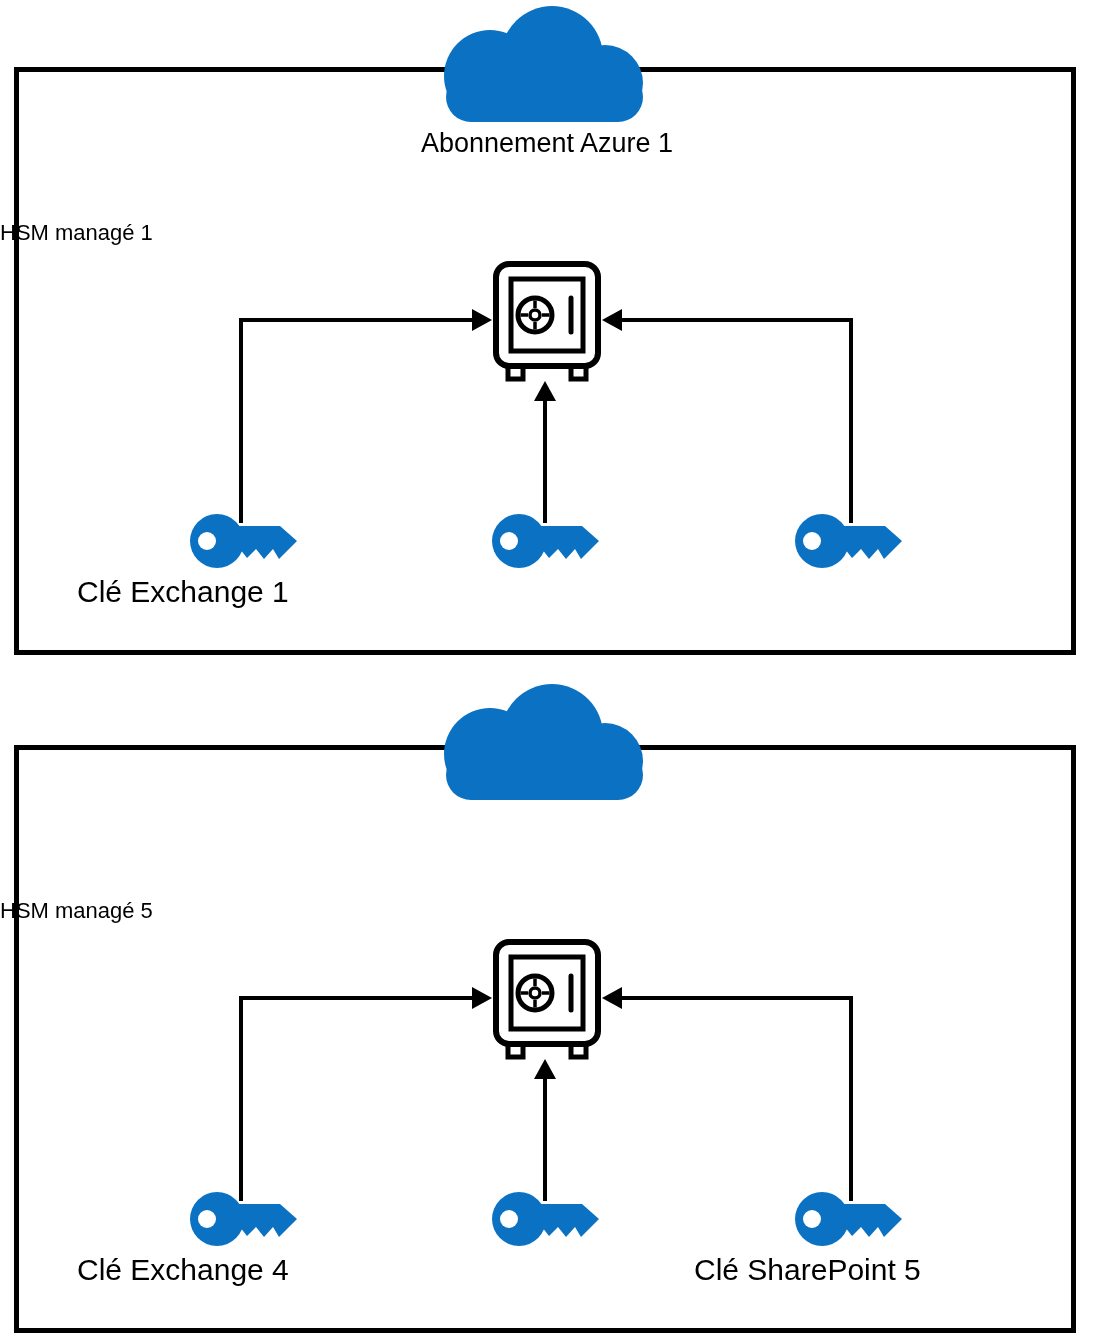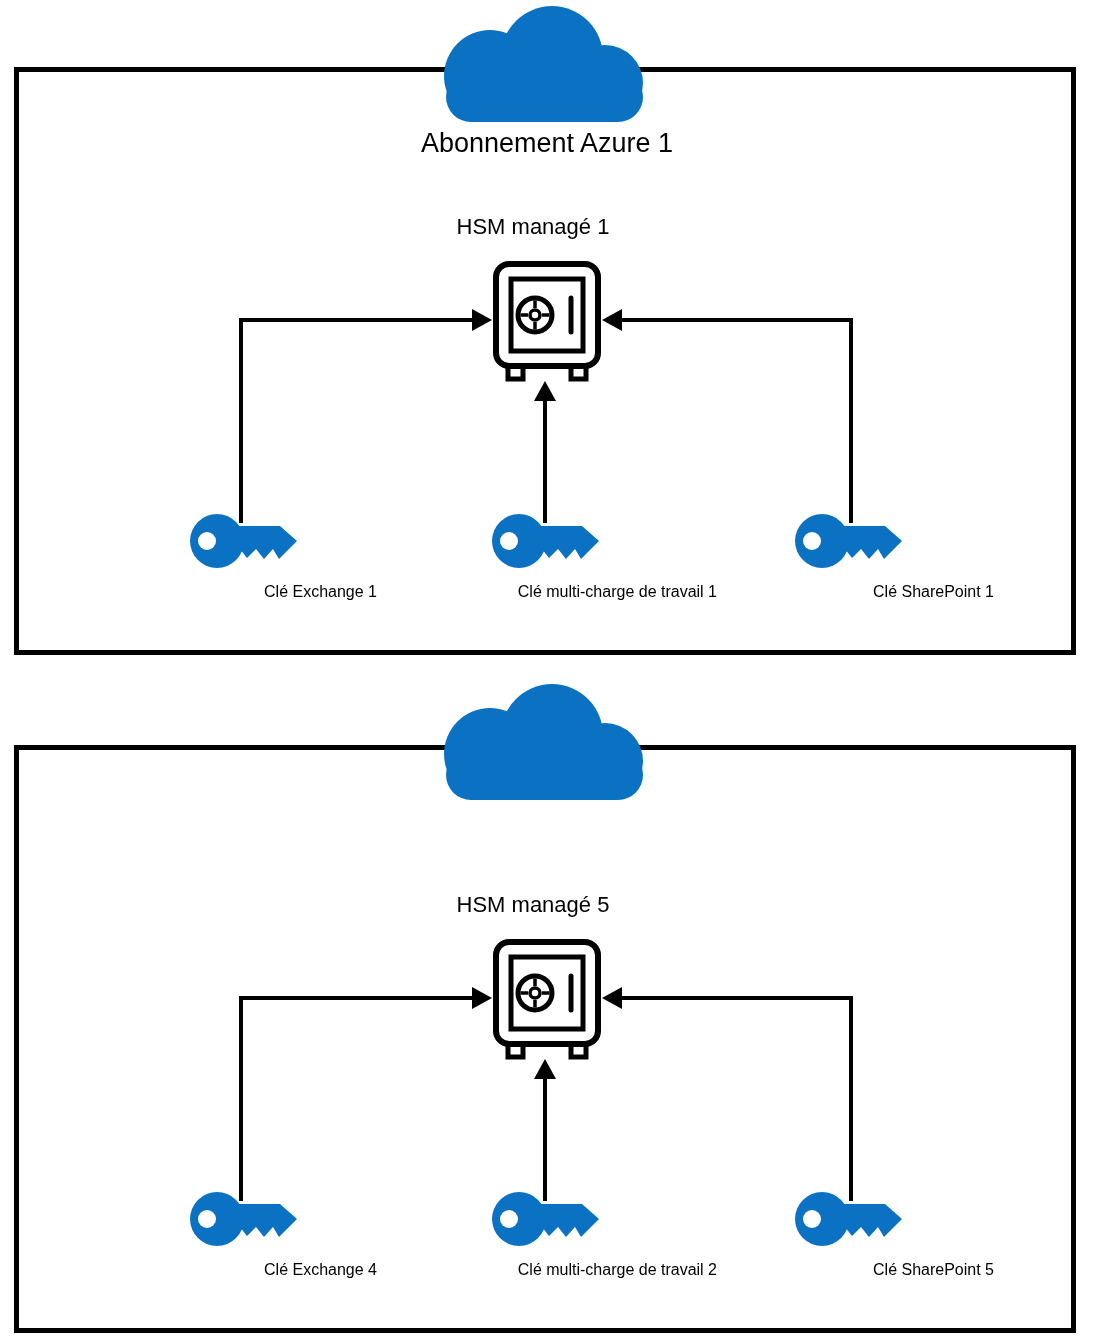--- a/index.html
+++ b/index.html
@@ -14,28 +14,28 @@
     position:absolute; left:14px; top:67px; width:1062px; height:588px;
     border:5px solid var(--line); background:transparent; z-index:0;
   }
   .cloud { position:absolute; left:434px; top:4px; width:220px; height:120px; z-index:2; }
   .blue-fill { fill:var(--accent, #0B72C3); }
   .title {
     position:absolute; left:0; top:126px; width:1094px; text-align:center;
     font-size:27px; line-height:34px; z-index:2;
   }
   .hsm-label {
-    position:absolute; left:0; top:213px; width:1066px; text-align:center;
+    position:absolute; left:0; top:219px; width:1066px; text-align:left;
     font-size:22px; line-height:28px; z-index:2;
   }
   .safe { position:absolute; left:491px; top:259px; width:112px; height:124px; z-index:2; }
   .key { position:absolute; width:112px; height:58px; z-index:2; }
   .klabel {
-    position:absolute; width:300px; text-align:right;
-    font-size:16px; line-height:28px; z-index:2;
+    position:absolute; width:300px; text-align:left;
+    font-size:30px; line-height:28px; z-index:2;
   }
   .line { position:absolute; background:var(--line); z-index:1; }
   .arrow-right {
     position:absolute; width:0; height:0; z-index:1;
     border-top:11px solid transparent; border-bottom:11px solid transparent;
     border-left:20px solid var(--line);
   }
   .arrow-left {
     position:absolute; width:0; height:0; z-index:1;
     border-top:11px solid transparent; border-bottom:11px solid transparent;
@@ -98,22 +98,20 @@
     <path class="blue-fill" d="M40,15 L90,15 L107,30 L89,48 L83,38 L74,48 L66,38 L57,47 L50,38 L50,44 L40,44 Z"></path>
     <circle cx="17" cy="30" r="9" fill="#fff"></circle>
   </svg>
   <svg class="key" style="left:795px;top:511px" viewBox="0 0 112 58" aria-hidden="true">
     <circle class="blue-fill" cx="27" cy="30" r="27"></circle>
     <path class="blue-fill" d="M40,15 L90,15 L107,30 L89,48 L83,38 L74,48 L66,38 L57,47 L50,38 L50,44 L40,44 Z"></path>
     <circle cx="17" cy="30" r="9" fill="#fff"></circle>
   </svg>
 
   <div class="klabel" style="left:77px;top:578px">Clé Exchange 1</div>
-  <div class="klabel" style="left:417px;top:578px">Clé multi-charge de travail 1</div>
-  <div class="klabel" style="left:694px;top:578px">Clé SharePoint 1</div>
 </section>
 
 <section class="sub" style="top:678px">
   <div class="box"></div>
 
   <svg class="cloud" viewBox="0 0 220 120" aria-hidden="true">
     <circle class="blue-fill" cx="56" cy="72" r="46"></circle>
     <circle class="blue-fill" cx="118" cy="53" r="51"></circle>
     <circle class="blue-fill" cx="171" cy="79" r="38"></circle>
     <rect class="blue-fill" x="12" y="68" width="197" height="50" rx="25"></rect>
@@ -156,15 +154,14 @@
     <path class="blue-fill" d="M40,15 L90,15 L107,30 L89,48 L83,38 L74,48 L66,38 L57,47 L50,38 L50,44 L40,44 Z"></path>
     <circle cx="17" cy="30" r="9" fill="#fff"></circle>
   </svg>
   <svg class="key" style="left:795px;top:511px" viewBox="0 0 112 58" aria-hidden="true">
     <circle class="blue-fill" cx="27" cy="30" r="27"></circle>
     <path class="blue-fill" d="M40,15 L90,15 L107,30 L89,48 L83,38 L74,48 L66,38 L57,47 L50,38 L50,44 L40,44 Z"></path>
     <circle cx="17" cy="30" r="9" fill="#fff"></circle>
   </svg>
 
   <div class="klabel" style="left:77px;top:578px">Clé Exchange 4</div>
-  <div class="klabel" style="left:417px;top:578px">Clé multi-charge de travail 2</div>
   <div class="klabel" style="left:694px;top:578px">Clé SharePoint 5</div>
 </section>
 
 </body></html>

